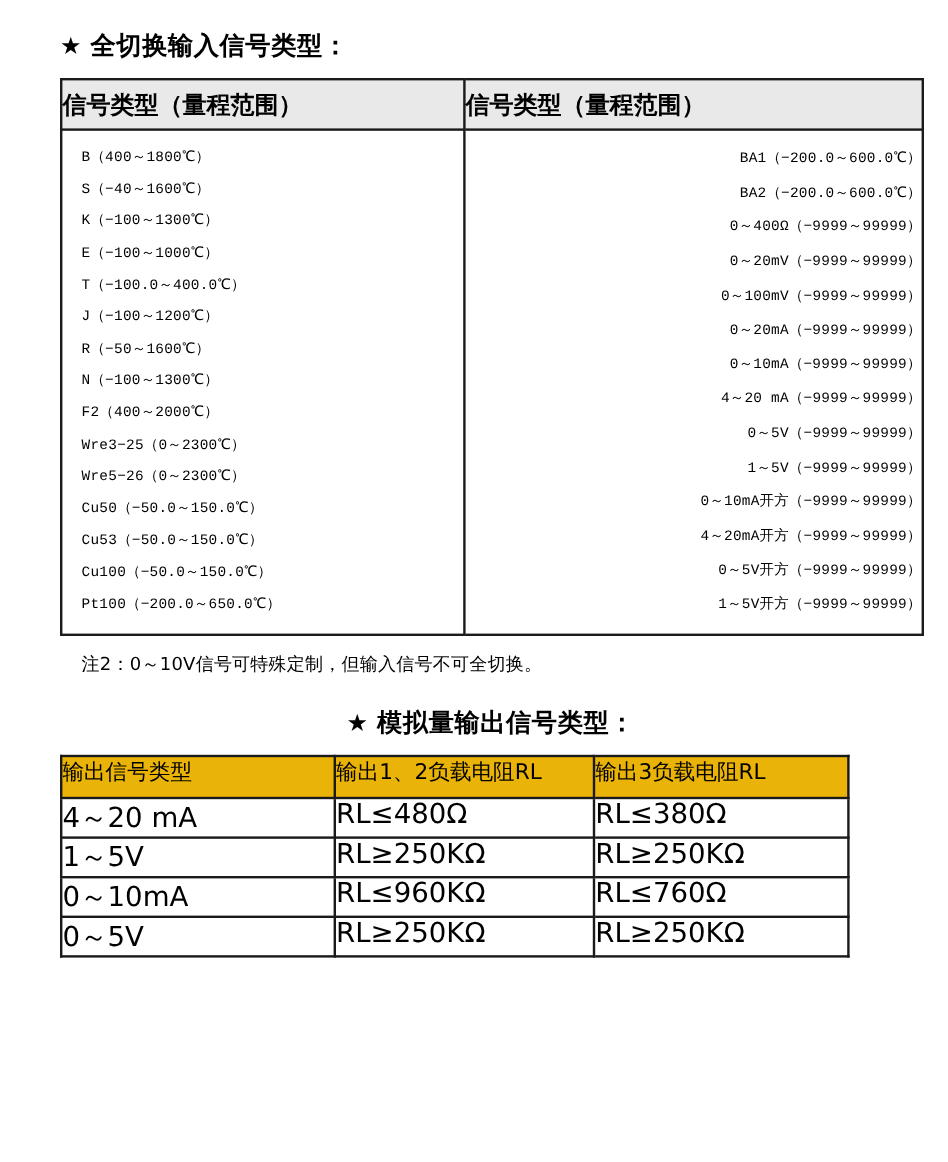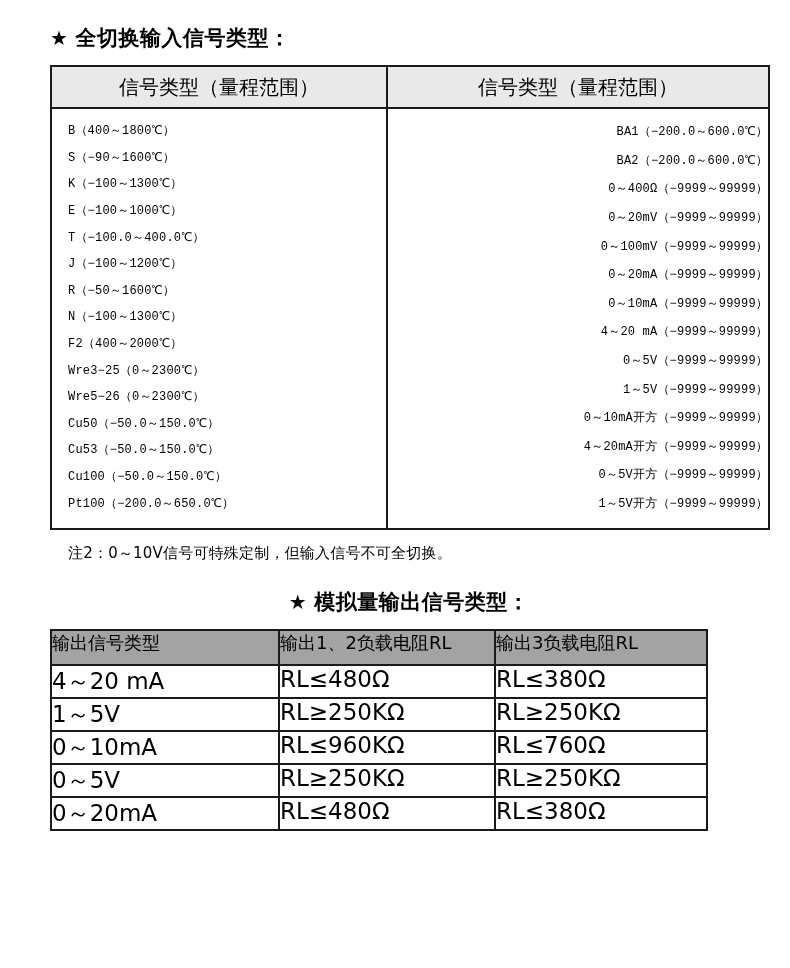--- a/index.html
+++ b/index.html
@@ -45,22 +45,22 @@
   }
   .t1 {
     width: 718px;
     margin-left: 0;
   }
   .t1 col.c1 { width: 336px; }
   .t1 col.c2 { width: 382px; }
   .t1 th {
     background: #e9e9e9;
     font-size: 20px;
-    font-weight: normal;
-    text-align: center;
+    font-weight: bold;
+    text-align: left;
     height: 40px;
     line-height: 40px;
     padding: 0;
   }
   .cellpad {
     padding: 9px 0 9px 16px;
   }
   .sig-list {
     list-style: none;
     margin: 0;
@@ -93,21 +93,21 @@
     margin-top: 26px;
     text-align: center;
   }
   .t2 {
     width: 656px;
   }
   .t2 col.a { width: 228px; }
   .t2 col.b { width: 216px; }
   .t2 col.c { width: 212px; }
   .t2 th {
-    background: #a3a3a3;
+    background: #eab308;
     font-size: 18px;
     font-weight: normal;
     text-align: left;
     height: 33px;
     padding: 0 0 0 10px;
     white-space: nowrap;
   }
   .t2 td {
     font-size: 23px;
     height: 31px;
@@ -134,21 +134,21 @@
     <tbody>
         <tr>
       <th>信号类型（量程范围）</th>
       <th>信号类型（量程范围）</th>
     </tr>
     <tr>
       <td>
         <div class="cellpad col1">
           <ul class="sig-list">
             <li>B（400～1800℃）</li>
-            <li>S（−90～1600℃）</li>
+            <li>S（−40～1600℃）</li>
             <li>K（−100～1300℃）</li>
             <li>E（−100～1000℃）</li>
             <li>T（−100.0～400.0℃）</li>
             <li>J（−100～1200℃）</li>
             <li>R（−50～1600℃）</li>
             <li>N（−100～1300℃）</li>
             <li>F2（400～2000℃）</li>
             <li>Wre3−25（0～2300℃）</li>
             <li>Wre5−26（0～2300℃）</li>
             <li>Cu50（−50.0～150.0℃）</li>
@@ -215,21 +215,16 @@
     <tr>
       <td>0～10mA</td>
       <td>RL≤960KΩ</td>
       <td>RL≤760Ω</td>
     </tr>
     <tr>
       <td>0～5V</td>
       <td>RL≥250KΩ</td>
       <td>RL≥250KΩ</td>
     </tr>
-    <tr>
-      <td>0～20mA</td>
-      <td>RL≤480Ω</td>
-      <td>RL≤380Ω</td>
-    </tr>
   </tbody>
     </table>
 
 </div>
 
 </body></html>

